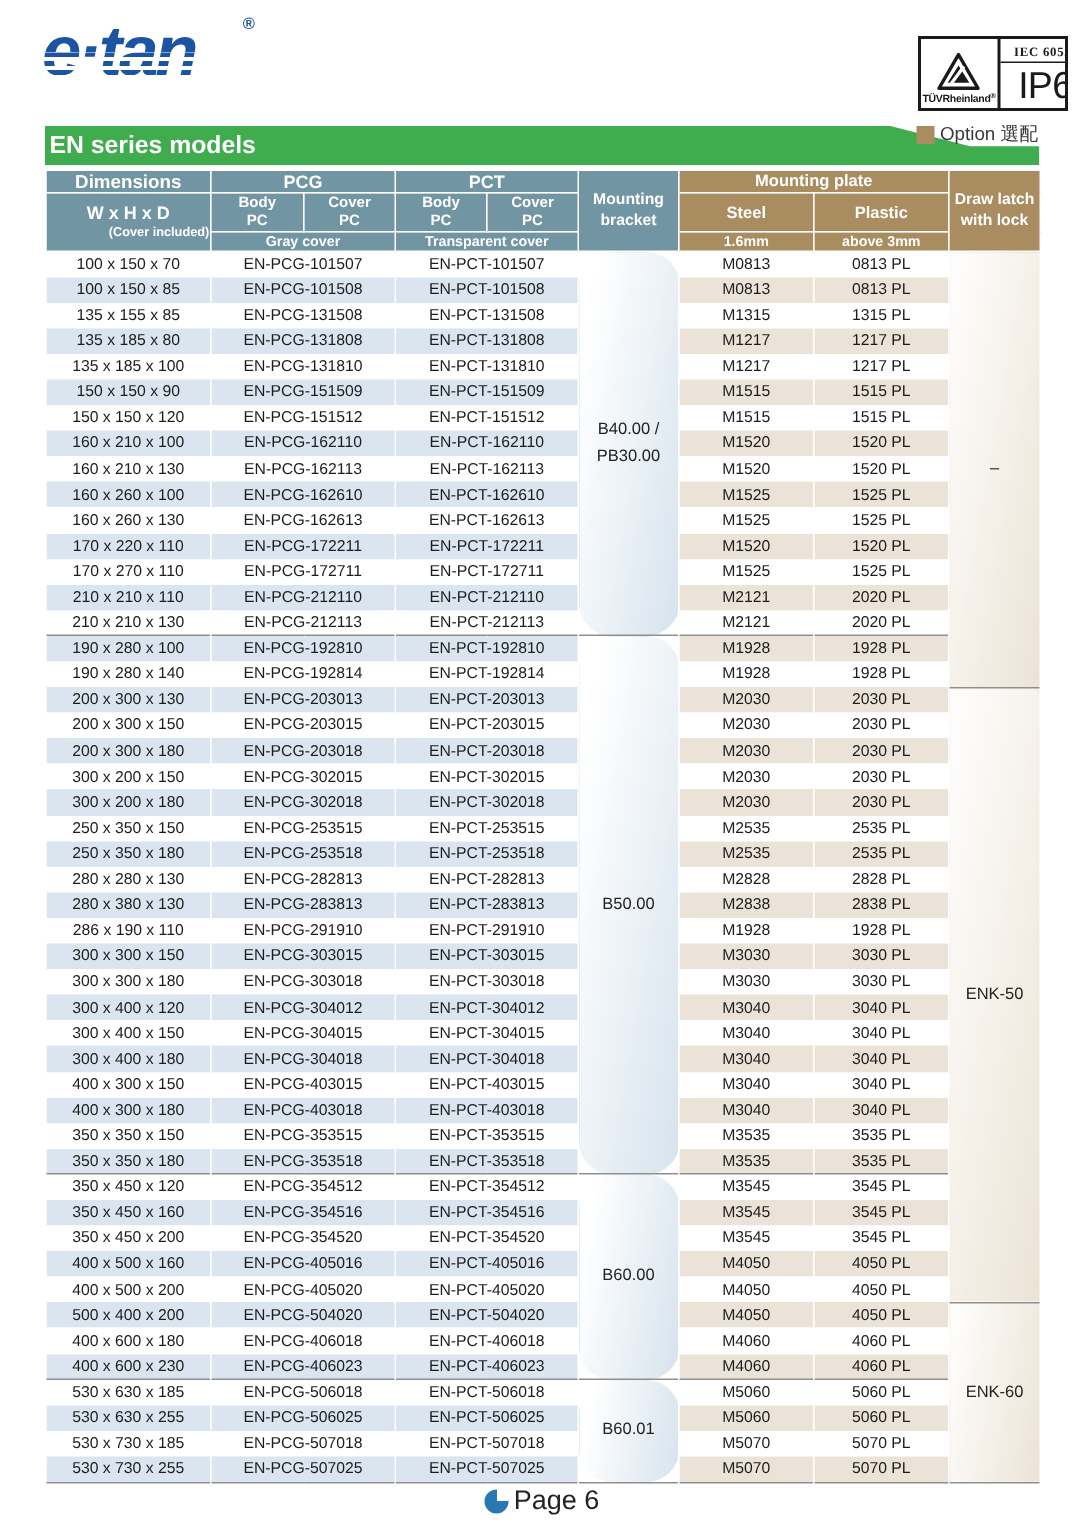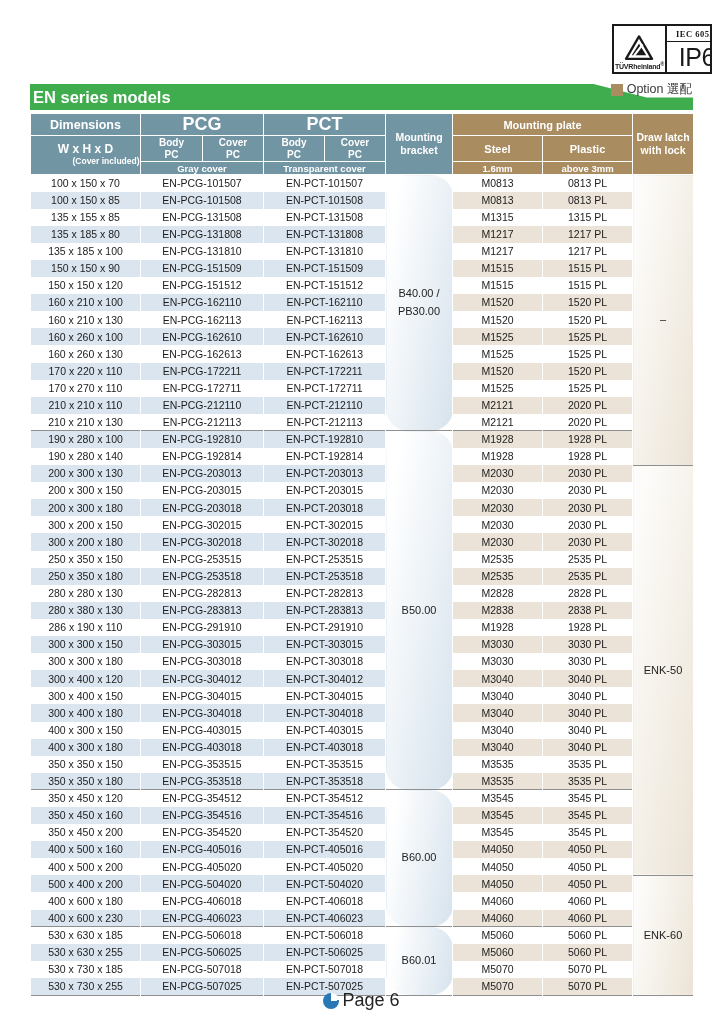--- a/index.html
+++ b/index.html
@@ -37,21 +37,21 @@
   .option-swatch { width:12px; height:12px; background:var(--option-swatch-brown,#a98c5f); display:inline-block; }
 
   
   table.models { position:absolute; left:30px; top:113px; width:663px; border-collapse:collapse;
       table-layout:fixed; border-bottom:1.5px solid #8f8f8f; border-left:1px solid #e6e6e6; border-right:1px solid #e6e6e6; }
   .models th, .models td { padding:0; border-left:1px solid #fff; border-right:1px solid #fff; text-align:center; vertical-align:middle; }
   .models thead th { background:var(--header-teal,#7295a3); color:#fff; border:1px solid #fff; font-weight:bold; }
   .models thead th.brown { background:var(--header-brown,#a98c5f); }
   .models thead tr.h1 { height:15px; } .models thead tr.h2 { height:26px; } .models thead tr.h3 { height:13px; }
   th.hd-dimensions { font-size:12.5px; }
-  th.hd-group { font-size:18px; }
+  th.hd-group { font-size:12px; }
   th.hd-whd { font-size:12px; line-height:1.15; }
   th.hd-whd .note { font-size:8.5px; font-weight:bold;padding-left:41px; }
   th.hd-sub { font-size:10px; line-height:1.2; }
   th.hd-cover { font-size:9.5px; }
   th.hd-gauge { font-size:9.5px; }
   th.hd-steel { font-size:11px; }
   th.hd-span2 { font-size:10.5px; line-height:1.25; }
   .models tbody td { height:17.1px; font-size:10.5px; color:#1c1c1c; background:#fff; line-height:1; }
   .models tbody tr:nth-child(even) td.dim,
   .models tbody tr:nth-child(even) td.pcg,
@@ -70,20 +70,24 @@
   .page-footer { position:absolute; left:30px; top:990px; width:663px; display:flex; align-items:center; justify-content:center; gap:3px; }
   .footer-icon { width:16px; height:16px; border-radius:50%;
       background:conic-gradient(#fff 0deg 85deg, var(--footer-icon-blue,#2878b5) 85deg 360deg); }
   .footer-text { font-size:18px; color:#222; }
 </style>
 </head>
 <body>
 
 <div class="page">
 
+  <div class="logo">
+    <span class="logo-text">e·tan</span><span class="logo-reg">®</span>
+    <div class="logo-stripes"></div>
+  </div>
 
   <div class="cert-badge">
     <div class="cert-left">
       <svg width="30" height="26" viewBox="0 0 40 36">
         <path d="M20 2 L38 33 L2 33 Z" fill="none" stroke="#1a1a1a" stroke-width="3.2" stroke-linejoin="round"></path>
         <path d="M20 12 L30 28 L10 28 Z" fill="#1a1a1a"></path>
         <path d="M13 29 L25 13" stroke="#fff" stroke-width="3"></path>
       </svg>
       <div class="tuv-name"><span>TÜVRheinland</span><sup class="tuv-reg">®</sup></div>
     </div>

